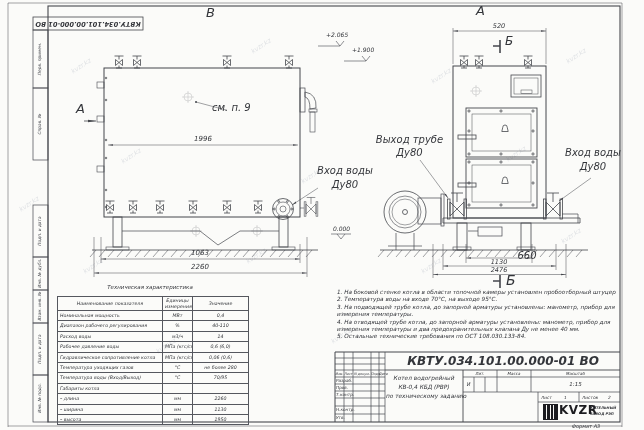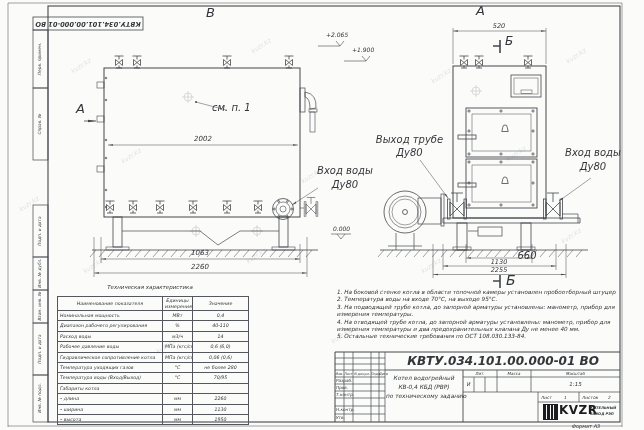--- a/index.html
+++ b/index.html
@@ -247,29 +247,29 @@
       <path d="M463,377 H620 M474,377 V392 M485,377 V392 M497,370 V392 M531,370 V392"></path>
       <path d="M463,392 H620 M538,392 V422 M538,402 H620 M579,392 V402"></path>
     </g>
   </svg>
 
   <div class="lab" style="left:206px;top:5px;width:24px;font-size:13px">В</div>
   <div class="lab" style="left:476px;top:3px;width:24px;font-size:13px">А</div>
   <div class="lab" style="left:76px;top:101px;width:20px;font-size:13px">А</div>
   <div class="lab" style="left:505px;top:34px;font-size:12px">Б</div>
   <div class="lab" style="left:506px;top:272px;font-size:14px">Б</div>
-  <div class="lab" style="left:212px;top:102px;font-size:10px">см. п. 1</div>
-
-  <div class="lab c" style="left:160px;top:134.5px;width:86px;font-size:7px">2002</div>
+  <div class="lab" style="left:212px;top:102px;font-size:10px">см. п. 9</div>
+
+  <div class="lab c" style="left:160px;top:134.5px;width:86px;font-size:7px">1996</div>
   <div class="lab c" style="left:157px;top:249px;width:86px;font-size:7px">1063</div>
   <div class="lab c" style="left:157px;top:263px;width:86px;font-size:7px">2260</div>
   <div class="lab c" style="left:476px;top:21.5px;width:46px;font-size:6.5px">520</div>
   <div class="lab c" style="left:504px;top:249.5px;width:46px;font-size:10px">660</div>
   <div class="lab c" style="left:474px;top:257.5px;width:50px;font-size:6.5px">1130</div>
-  <div class="lab c" style="left:472px;top:266px;width:54px;font-size:6.5px">2255</div>
+  <div class="lab c" style="left:472px;top:266px;width:54px;font-size:6.5px">2476</div>
   <div class="lab" style="left:326px;top:31px;font-size:6px">+2.065</div>
   <div class="lab" style="left:352px;top:46px;font-size:6px">+1.900</div>
   <div class="lab" style="left:333px;top:224.5px;font-size:6px">0.000</div>
 
   <div class="lab c" style="left:362px;top:134px;width:95px;font-size:10px">Выход трубе</div>
   <div class="lab c" style="left:362px;top:147px;width:95px;font-size:10px">Ду80</div>
   <div class="lab c" style="left:300px;top:165px;width:90px;font-size:10px">Вход воды</div>
   <div class="lab c" style="left:300px;top:179px;width:90px;font-size:10px">Ду80</div>
   <div class="lab c" style="left:548px;top:147px;width:90px;font-size:10px">Вход воды</div>
   <div class="lab c" style="left:548px;top:161px;width:90px;font-size:10px">Ду80</div>

